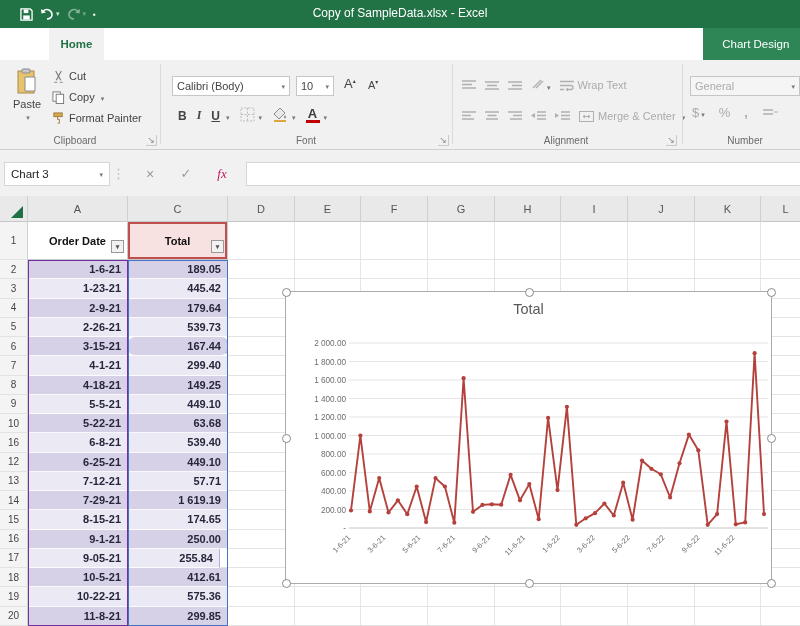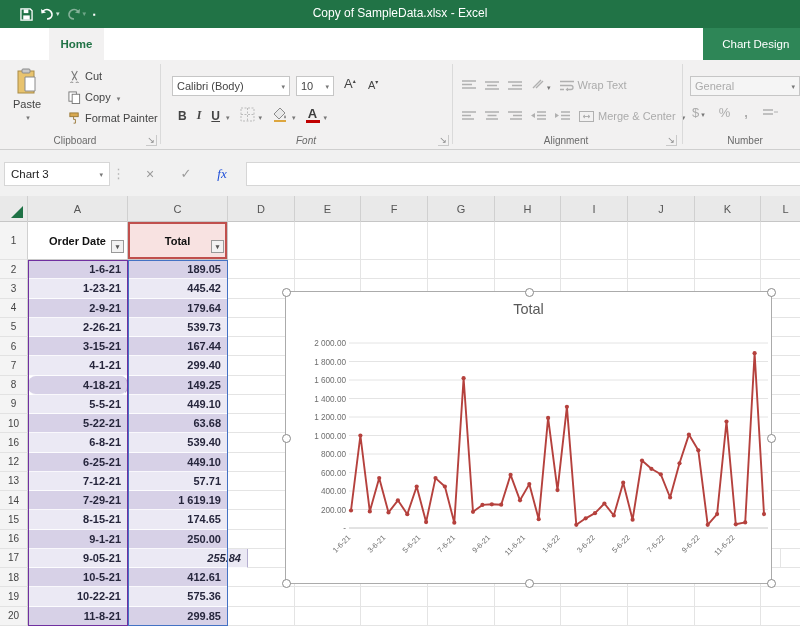--- a/index.html
+++ b/index.html
@@ -124,21 +124,21 @@
 
     <div class="abs" style="left:8px;top:8px;width:38px;text-align:center;">
       <svg width="24" height="28" viewBox="0 0 24 28">
           <rect x="3" y="3" width="16" height="22" fill="#e8c36e" stroke="#a98b47"></rect>
           <rect x="7" y="1" width="8" height="4" rx="1" fill="#c9c9c9" stroke="#8a8a8a"></rect>
           <path d="M10 9 h10 v14 h-10 z" fill="#fff" stroke="#8a8a8a"></path>
         </svg>
       <div style="font-size:11px;color:#444;">Paste</div>
       <div class="caret"></div>
     </div>
-    <div class="abs" style="left:68px;top:7px;">
+    <div class="abs" style="left:52px;top:7px;">
       <div class="sbtn">
         <svg class="ico" width="13" height="13" viewBox="0 0 14 14">
             <path d="M4 13 a1.7 1.7 0 1 0 .01 0 M10 13 a1.7 1.7 0 1 0 .01 0" fill="none" stroke="#777"></path>
             <path d="M4.6 11 L10 1 M9.4 11 L4 1" stroke="#777" stroke-width="1.2" fill="none"></path>
           </svg>
         <span>Cut</span>
       </div>
       <div class="sbtn" style="margin-top:3px;">
         <svg class="ico" width="13" height="13" viewBox="0 0 14 14">
             <rect x="1" y="1" width="8" height="10" fill="#fff" stroke="#777"></rect>
@@ -183,21 +183,21 @@
       <span class="ico">
         <svg width="16" height="15" viewBox="0 0 16 15">
             <path d="M8 1 L13 6 L7 12 L2 7 Z" fill="#e9e9e9" stroke="#8b8b8b"></path>
             <path d="M13 8 q2 2.5 0 3.5 q-2 -1 0 -3.5" fill="#8b8b8b"></path>
             <rect x="2" y="13" width="12" height="2.5" fill="#dda63f"></rect>
           </svg></span>
       <span class="caret" style="margin-left:-8px;"></span>
       <span style="font-size:13px;font-weight:bold;color:#3c3c3c;line-height:10px;text-align:center;">A<div style="width:14px;height:3px;background:#c00000;margin-top:1px;"></div></span>
       <span class="caret" style="margin-left:-8px;"></span>
     </div>
-    <div class="grp-label" style="left:161px;width:290px;font-style:italic;">Font</div>
+    <div class="grp-label" style="left:161px;width:290px;">Font</div>
     <div class="launcher" style="left:438px;">↘</div>
     <div class="vsep" style="left:452px;"></div>
 
     <div class="abs dis" style="left:462px;top:16px;display:flex;align-items:center;gap:9px;">
       <svg width="14" height="11" viewBox="0 0 14 11">
           <path d="M0 1 h14 M0 4.5 h10 M0 8 h14" stroke="#b0b0b0" stroke-width="1.4"></path>
         </svg>
       <svg width="14" height="11" viewBox="0 0 14 11">
           <path d="M0 2 h14 M2 5.5 h10 M0 9 h14" stroke="#b0b0b0" stroke-width="1.4"></path>
         </svg>
@@ -263,21 +263,21 @@
   </div>
 
   <div id="fbar">
     <div id="namebox">
       <span>Chart 3</span>
       <span class="caret"></span>
     </div>
     <div class="fbtn" style="left:112px;width:12px;color:#b5b5b5;">⋮</div>
     <div class="fbtn" style="left:138px;font-size:14px;">×</div>
     <div class="fbtn" style="left:174px;">✓</div>
-    <div class="fbtn" style="left:210px;font-style:italic;font-family:'Liberation Serif',serif;color:#1d4ed8;">fx</div>
+    <div class="fbtn" style="left:210px;font-style:italic;font-family:'Liberation Serif',serif;color:#be185d;">fx</div>
     <div id="fxinput"></div>
   </div>
 
   <div id="sheet">
     <div id="colheads">
       <div id="selall">
           <span class="tri"></span>
         </div>
     <div class="chead" style="width: 100px;">A</div>
         <div class="chead" style="width: 100px;">C</div>
@@ -358,21 +358,21 @@
           <div class="cell ecell" style="width: 67px; height: 19.26px;"></div>
           <div class="cell ecell" style="width: 66px; height: 19.26px;"></div>
           <div class="cell ecell" style="width: 67px; height: 19.26px;"></div>
           <div class="cell ecell" style="width: 67px; height: 19.26px;"></div>
           <div class="cell ecell" style="width: 66px; height: 19.26px;"></div>
           <div class="cell ecell" style="width: 50px; height: 19.26px;"></div>
         </div>
         <div class="row">
           <div class="gut" style="height: 19.26px;">6</div>
           <div class="cell dcell band-dark" style="width: 100px; height: 19.26px;">3-15-21</div>
-          <div class="cell dcell band-dark" style="width: 100px; height: 19.26px;">167.44</div>
+          <div class="cell dcell band-dark" style="width: 100px; height: 19.26px; border-radius: 7px;">167.44</div>
           <div class="cell ecell" style="width: 67px; height: 19.26px;"></div>
           <div class="cell ecell" style="width: 66px; height: 19.26px;"></div>
           <div class="cell ecell" style="width: 67px; height: 19.26px;"></div>
           <div class="cell ecell" style="width: 67px; height: 19.26px;"></div>
           <div class="cell ecell" style="width: 66px; height: 19.26px;"></div>
           <div class="cell ecell" style="width: 67px; height: 19.26px;"></div>
           <div class="cell ecell" style="width: 67px; height: 19.26px;"></div>
           <div class="cell ecell" style="width: 66px; height: 19.26px;"></div>
           <div class="cell ecell" style="width: 50px; height: 19.26px;"></div>
         </div>
@@ -385,21 +385,21 @@
           <div class="cell ecell" style="width: 67px; height: 19.26px;"></div>
           <div class="cell ecell" style="width: 67px; height: 19.26px;"></div>
           <div class="cell ecell" style="width: 66px; height: 19.26px;"></div>
           <div class="cell ecell" style="width: 67px; height: 19.26px;"></div>
           <div class="cell ecell" style="width: 67px; height: 19.26px;"></div>
           <div class="cell ecell" style="width: 66px; height: 19.26px;"></div>
           <div class="cell ecell" style="width: 50px; height: 19.26px;"></div>
         </div>
         <div class="row">
           <div class="gut" style="height: 19.26px;">8</div>
-          <div class="cell dcell band-dark" style="width: 100px; height: 19.26px; border-radius: 8px;">4-18-21</div>
+          <div class="cell dcell band-dark" style="width: 100px; height: 19.26px;">4-18-21</div>
           <div class="cell dcell band-dark" style="width: 100px; height: 19.26px;">149.25</div>
           <div class="cell ecell" style="width: 67px; height: 19.26px;"></div>
           <div class="cell ecell" style="width: 66px; height: 19.26px;"></div>
           <div class="cell ecell" style="width: 67px; height: 19.26px;"></div>
           <div class="cell ecell" style="width: 67px; height: 19.26px;"></div>
           <div class="cell ecell" style="width: 66px; height: 19.26px;"></div>
           <div class="cell ecell" style="width: 67px; height: 19.26px;"></div>
           <div class="cell ecell" style="width: 67px; height: 19.26px;"></div>
           <div class="cell ecell" style="width: 66px; height: 19.26px;"></div>
           <div class="cell ecell" style="width: 50px; height: 19.26px;"></div>
@@ -512,21 +512,21 @@
           <div class="cell ecell" style="width: 67px; height: 19.26px;"></div>
           <div class="cell ecell" style="width: 66px; height: 19.26px;"></div>
           <div class="cell ecell" style="width: 67px; height: 19.26px;"></div>
           <div class="cell ecell" style="width: 67px; height: 19.26px;"></div>
           <div class="cell ecell" style="width: 66px; height: 19.26px;"></div>
           <div class="cell ecell" style="width: 50px; height: 19.26px;"></div>
         </div>
         <div class="row">
           <div class="gut" style="height: 19.26px;">17</div>
           <div class="cell dcell band-light" style="width: 100px; height: 19.26px;">9-05-21</div>
-          <div class="cell dcell band-light" style="width: 120px; height: 19.26px; font-style: italic;">255.84</div>
+          <div class="cell dcell band-light" style="width: 92px; height: 19.26px;">255.84</div>
           <div class="cell ecell" style="width: 67px; height: 19.26px;"></div>
           <div class="cell ecell" style="width: 66px; height: 19.26px;"></div>
           <div class="cell ecell" style="width: 67px; height: 19.26px;"></div>
           <div class="cell ecell" style="width: 67px; height: 19.26px;"></div>
           <div class="cell ecell" style="width: 66px; height: 19.26px;"></div>
           <div class="cell ecell" style="width: 67px; height: 19.26px;"></div>
           <div class="cell ecell" style="width: 67px; height: 19.26px;"></div>
           <div class="cell ecell" style="width: 66px; height: 19.26px;"></div>
           <div class="cell ecell" style="width: 50px; height: 19.26px;"></div>
         </div>

